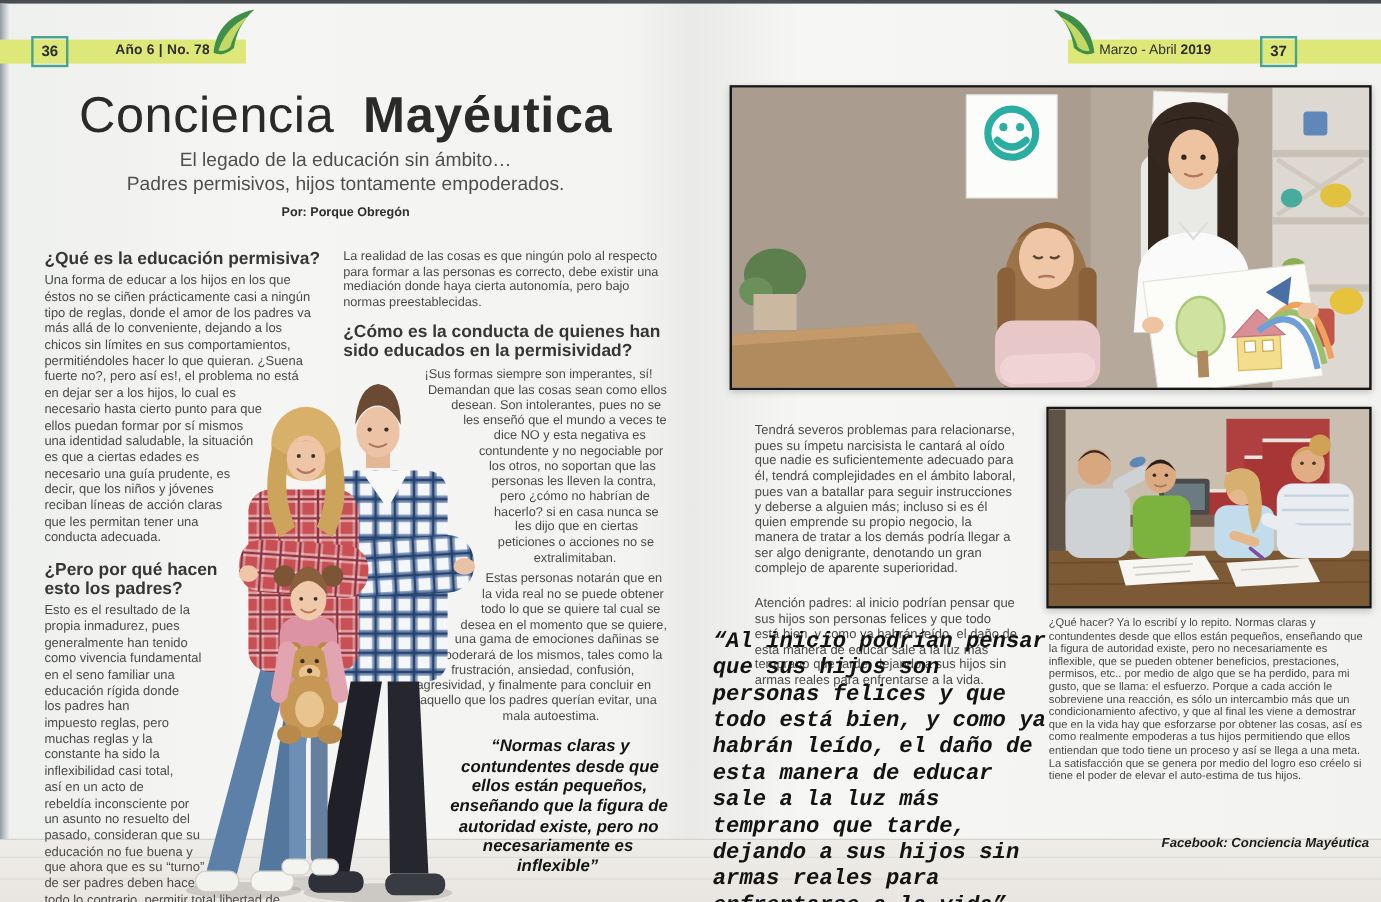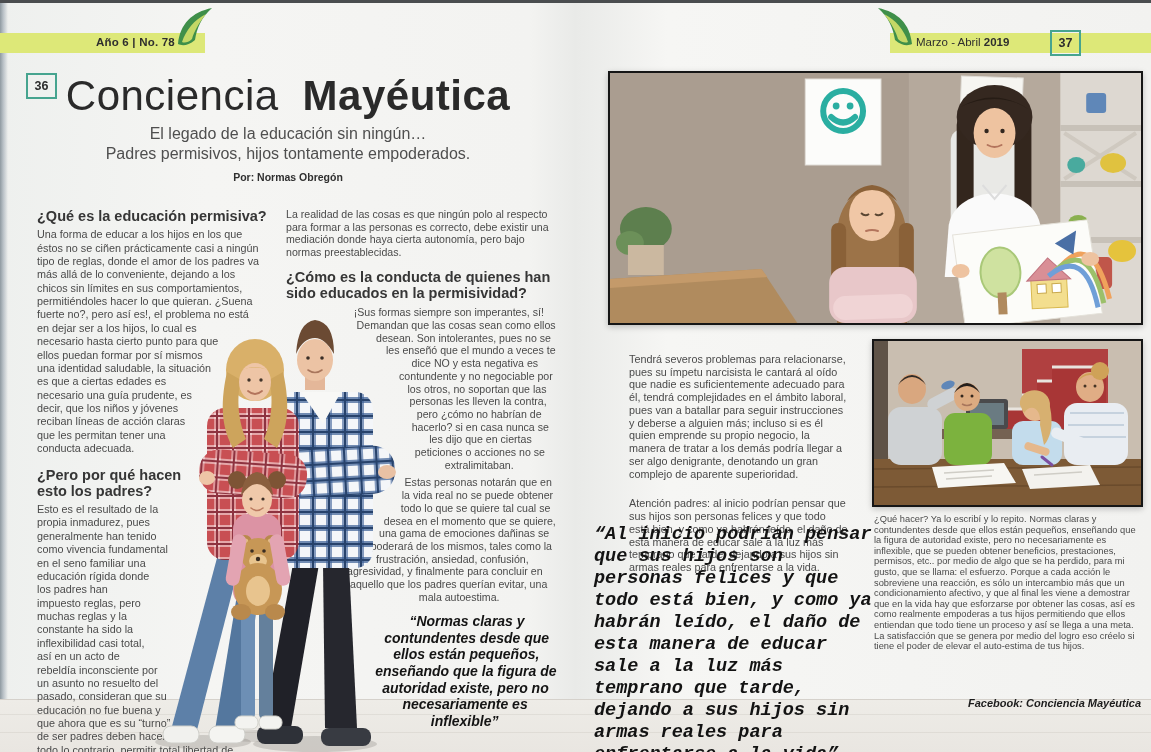--- a/index.html
+++ b/index.html
@@ -12,21 +12,21 @@
   .left-edge{left:0;top:3px;width:8px;height:749px;background:linear-gradient(90deg,#8f9aa1,#b9c1c7 40%,rgba(230,232,230,0));}
   .floor{left:0;top:699px;width:1151px;height:53px;
     background:linear-gradient(180deg,#eeece7,#e9e6e1);border-top:1px solid rgba(120,115,105,.18);}
   .floor .seam{position:absolute;left:0;width:100%;height:1px;background:rgba(120,112,100,.10);}
   
   .band{height:20px;background:#dde878;}
   .band-left{left:0;top:33px;width:205px;}
   .band-right{left:890px;top:33px;width:261px;}
   .folio-box{width:31px;height:26px;border:2px solid #46a48f;display:flex;align-items:center;justify-content:center;
     font-size:12.5px;font-weight:bold;color:#2d2d2d;}
-  .fb36{left:26px;top:-3px;margin-top:43px;}
+  .fb36{left:26px;top:-3px;}
   .fb37{left:160px;top:-3px;}
   .edition{left:96px;top:3px;font-size:11.5px;font-weight:600;color:#2e2e2e;letter-spacing:.2px;}
   .dateline{left:26px;top:3px;font-size:11.5px;color:#2e2e2e;}
   .dateline b{font-weight:800;}
   .leaf{width:38px;height:40px;}
   .leaf-left{left:176px;top:6px;}
   .leaf-right{left:876px;top:6px;transform:scaleX(-1);}
   
   .title-block{left:20px;top:74px;width:536px;text-align:center;color:#2a2a2a;}
   .title{font-size:42px;letter-spacing:.5px;line-height:1.05;}
@@ -102,24 +102,24 @@
   <svg class="abs leaf leaf-right" viewBox="0 0 38 40">
     <path d="M2 38 C4 18 16 6 36 2 C25 12 21 22 19 34 C12 40 6 40 2 38Z" fill="#3f8f4a"></path>
     <path d="M6 36 C10 24 18 14 30 8 C22 18 18 26 16 33 C12 37 8 37 6 36Z" fill="#d3e069" opacity=".9"></path>
   </svg>
 
   <div class="abs title-block">
     <div class="title">
       <span class="tl">Conciencia</span><span class="tb">Mayéutica</span>
     </div>
     <div class="subtitle">
-      <div>El legado de la educación sin ningún…</div>
+      <div>El legado de la educación sin ámbito…</div>
       <div>Padres permisivos, hijos tontamente empoderados.</div>
     </div>
-    <div class="byline">Por: Normas Obregón</div>
+    <div class="byline">Por: Porque Obregón</div>
   </div>
 
   <div class="abs col col1">
     <h3>¿Qué es la educación permisiva?</h3>
     <p class="para"><span class="fl fl-col1"></span><span>Una forma de educar a los hijos en los que éstos no se ciñen prácticamente casi a ningún tipo de reglas, donde el amor de los padres va más allá de lo conveniente, dejando a los chicos sin límites en sus comportamientos, permitiéndoles hacer lo que quieran. ¿Suena fuerte no?, pero así es!, el problema no está en dejar ser a los hijos, lo cual es necesario hasta cierto punto para que ellos puedan formar por sí mismos una identidad saludable, la situación es que a ciertas edades es necesario una guía prudente, es decir, que los niños y jóvenes reciban líneas de acción claras que les permitan tener una conducta adecuada.</span></p>
     <div class="sec2">
       <h3>¿Pero por qué hacen esto los padres?</h3>
       <p>Esto es el resultado de la propia inmadurez, pues generalmente han tenido como vivencia fundamental en el seno familiar una educación rígida donde los padres han impuesto reglas, pero muchas reglas y la constante ha sido la inflexibilidad casi total, así en un acto de rebeldía inconsciente por un asunto no resuelto del pasado, consideran que su educación no fue buena y que ahora que es su “turno” de ser padres deben hacer todo lo contrario, permitir total libertad de expresión a sus hijos, aprobando y aceptando de más todas sus acciones.</p>
     </div>
   </div>

